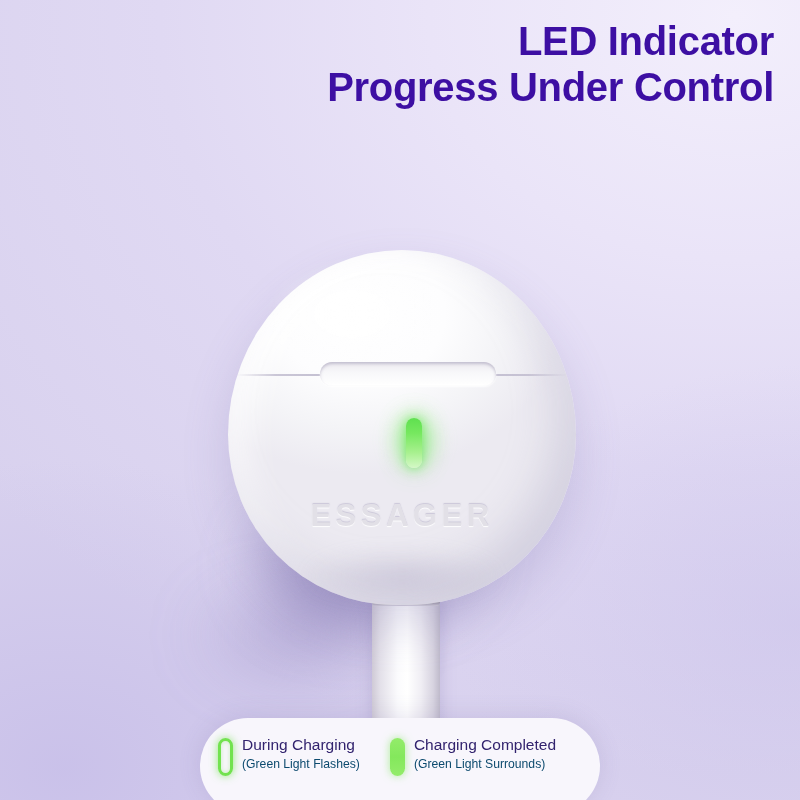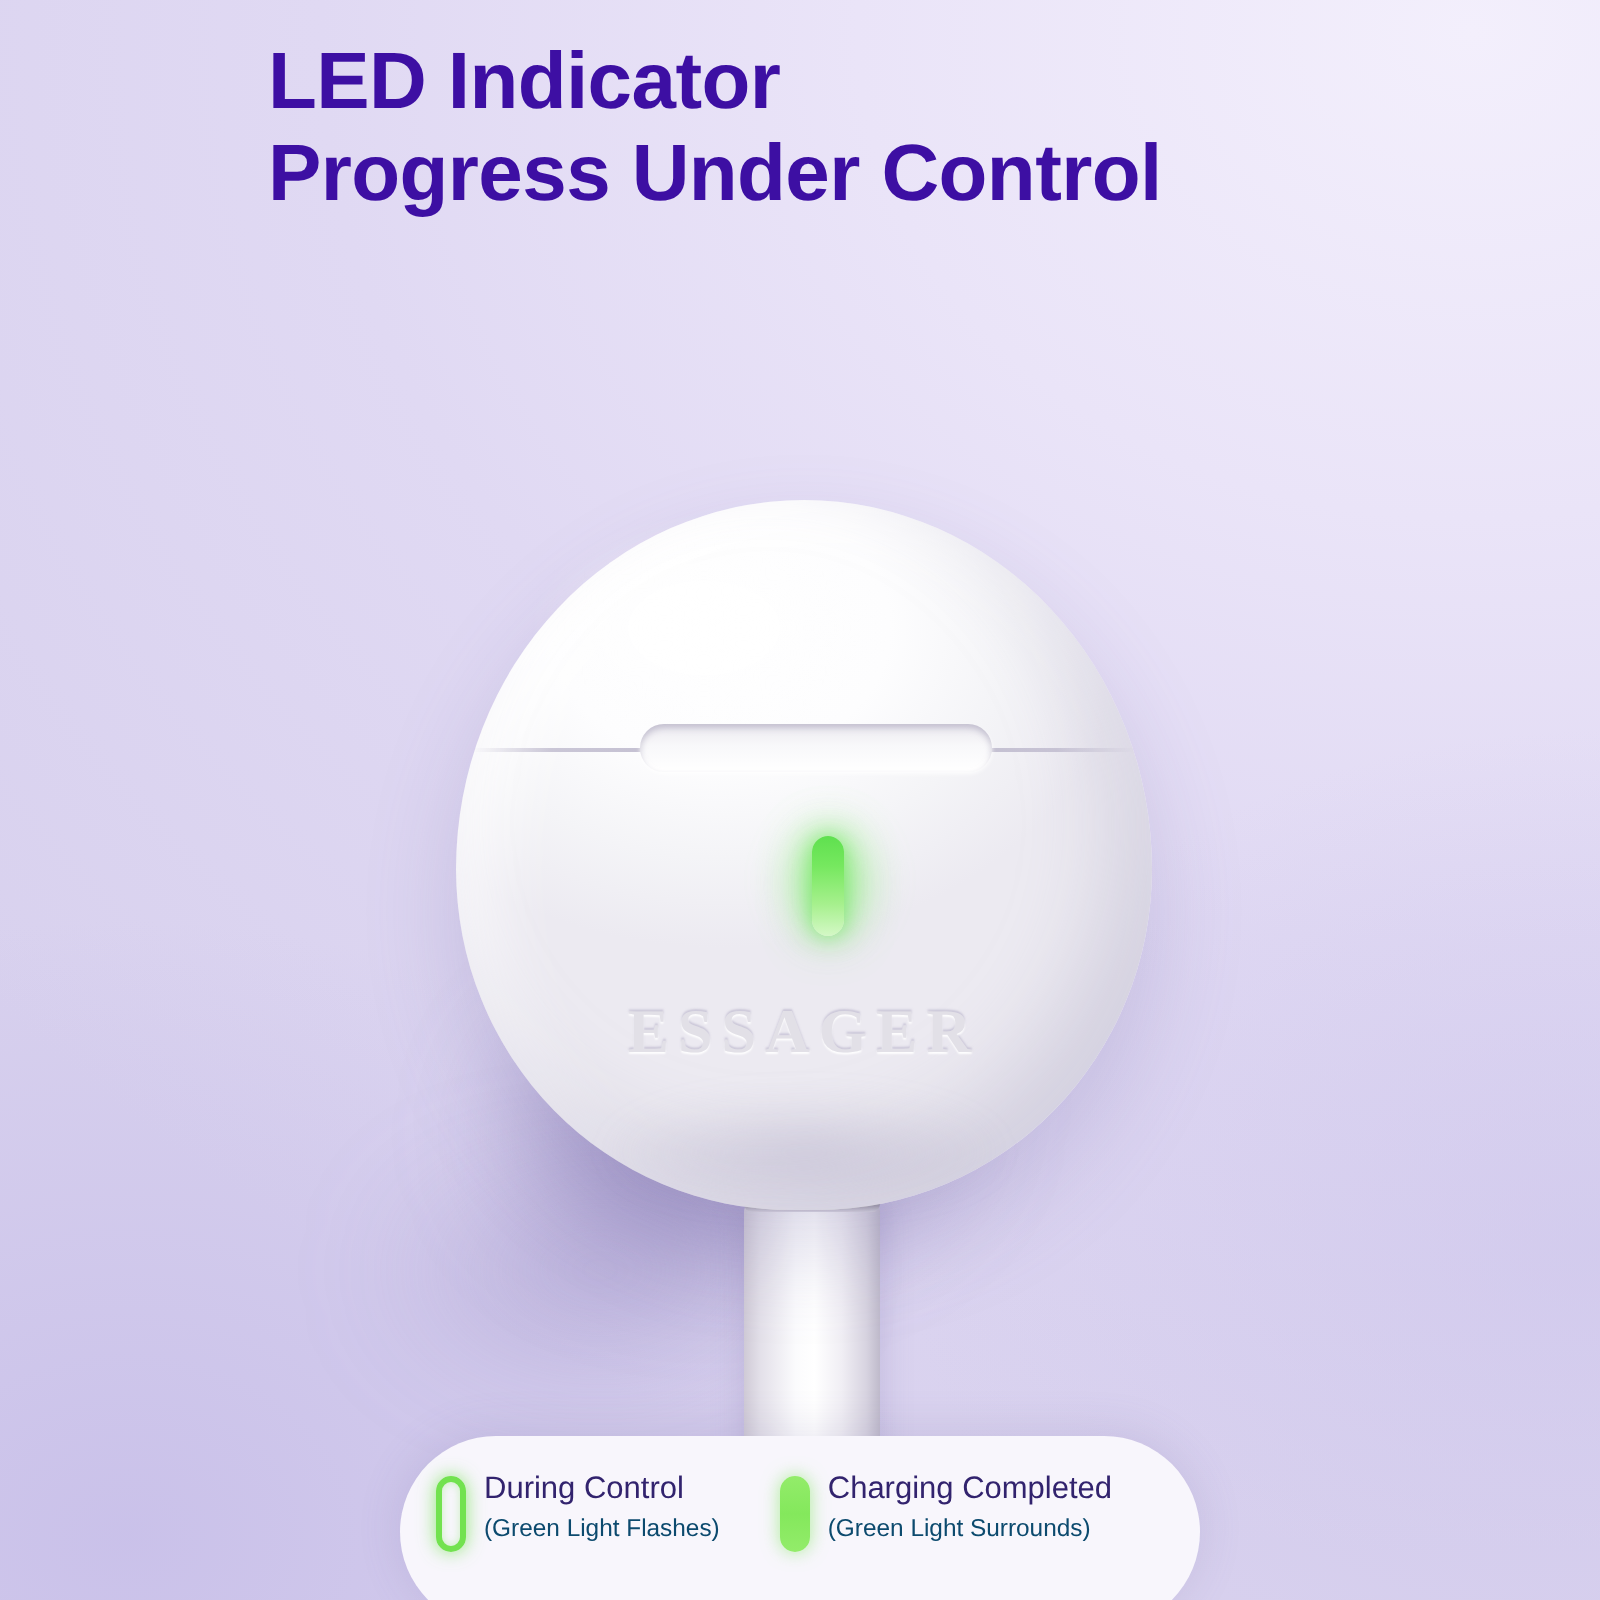--- a/index.html
+++ b/index.html
@@ -31,20 +31,21 @@
       radial-gradient(60% 45% at 100% 78%, rgba(203,195,235,0.55) 0%, rgba(203,195,235,0) 72%);
     pointer-events: none;
   }
 
   
   .header {
     position: absolute;
     top: 18px;
     right: 26px;
     width: 640px;
+    text-align: right;
   }
   .headline {
     color: #3d0fa3;
     font-size: 40px;
     font-weight: bold;
     line-height: 1.16;
     letter-spacing: -0.3px;
     white-space: nowrap;
   }
   .subtext {
@@ -58,21 +59,20 @@
   }
 
   
   .product {
     position: absolute;
     left: 0;
     top: 0;
     width: 800px;
     height: 576px;
     pointer-events: none;
-    font-family: Liberation Serif, serif;
   }
 
   
   .case-shadow {
     position: absolute;
     left: 196px;
     top: 470px;
     width: 330px;
     height: 215px;
     border-radius: 50% 50% 45% 45% / 55% 55% 45% 45%;
@@ -317,21 +317,21 @@
     <div class="led"></div>
 
     <div class="brand">ESSAGER</div>
   </div>
 
   <div class="legend">
 
     <div class="legend-item first">
       <span class="cap-outline"></span>
       <span class="legend-text">
-        <span class="legend-title">During Control</span>
+        <span class="legend-title">During Charging</span>
         <div class="legend-sub">(Green Light Flashes)</div>
       </span>
     </div>
 
     <div class="legend-item second">
       <span class="cap-solid"></span>
       <span class="legend-text">
         <span class="legend-title">Charging Completed</span>
         <div class="legend-sub">(Green Light Surrounds)</div>
       </span>

